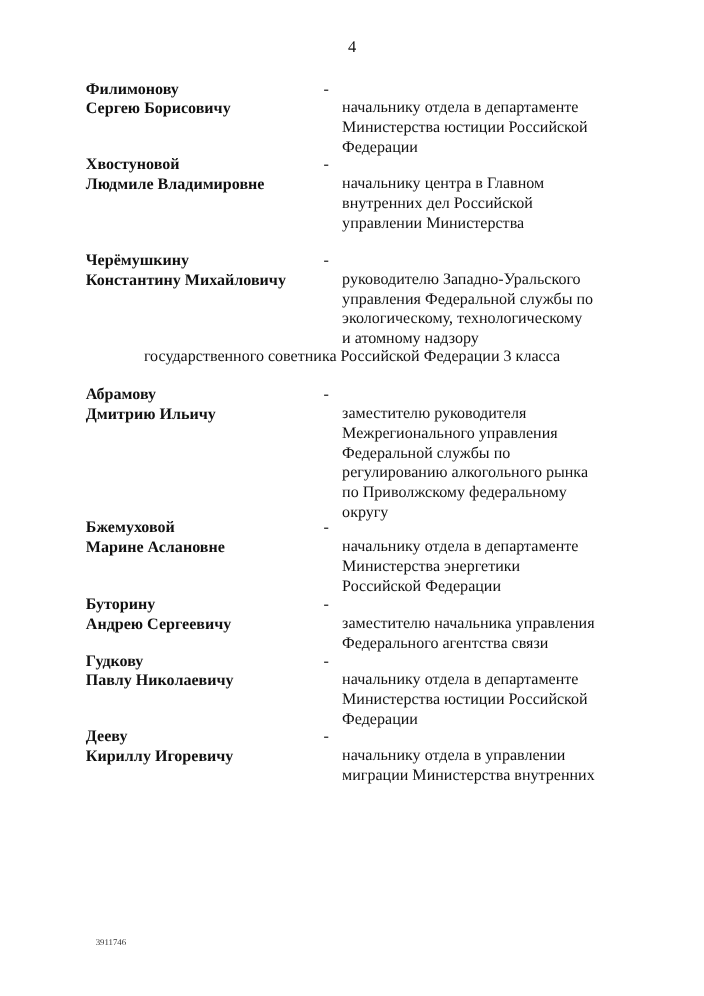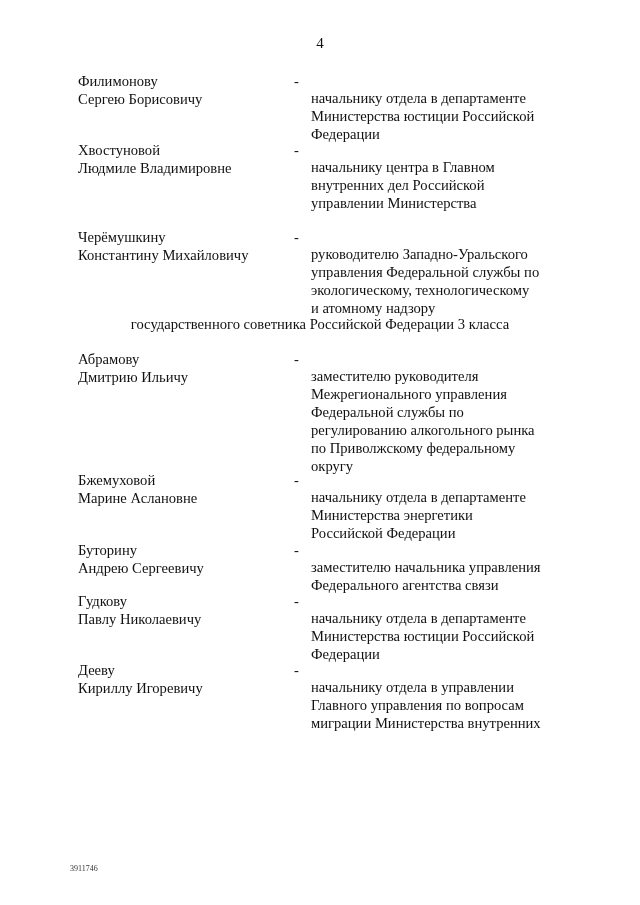--- a/index.html
+++ b/index.html
@@ -10,31 +10,31 @@
     }
     .page-number {
       position: absolute; top: 34px; left: 0; width: 640px;
       text-align: center; font-size: 15px; line-height: 18px;
     }
     .entry {
       position: absolute; left: 78px; width: 500px;
       font-size: 14.6px; line-height: 18px;
     }
     .name { position: absolute; left: 0; top: 0; width: 210px; }
-    .name span { display: block; white-space: nowrap; }
+    .name span { display: block; white-space: nowrap; font-weight: bold; }
     .dash { position: absolute; left: 216px; top: 0; }
     .pos { position: absolute; left: 233px; top: 0; width: 270px; margin-top: 17px; }
     .pos span { display: block; white-space: nowrap; }
     .section-heading {
       position: absolute; top: 315px; left: 0; width: 640px;
       text-align: center; font-size: 14.6px; line-height: 18px;
     }
     .doc-code {
-      position: absolute; left: 70px; top: 852px;
-      font-size: 8px; line-height: 10px; color: #333; margin-top: 12px;
+      position: absolute; left: 87px; top: 852px;
+      font-size: 8px; line-height: 10px; color: #333;
     }
   </style>
 </head>
 <body>
 
 <div class="page-number">4</div>
 
 <div class="entry" style="top:72px;">
   <div class="name">
     <span>Филимонову</span>
@@ -132,18 +132,17 @@
 </div>
 
 <div class="entry" style="top:661px;">
   <div class="name">
     <span>Дееву</span>
     <span>Кириллу Игоревичу</span>
   </div>
   <div class="dash">-</div>
   <div class="pos">
     <span>начальнику отдела в управлении</span>
-    <span>Главного управления по вопросам</span>
     <span>миграции Министерства внутренних</span>
   </div>
 </div>
 
 <div class="doc-code">3911746</div>
 
 </body></html>

